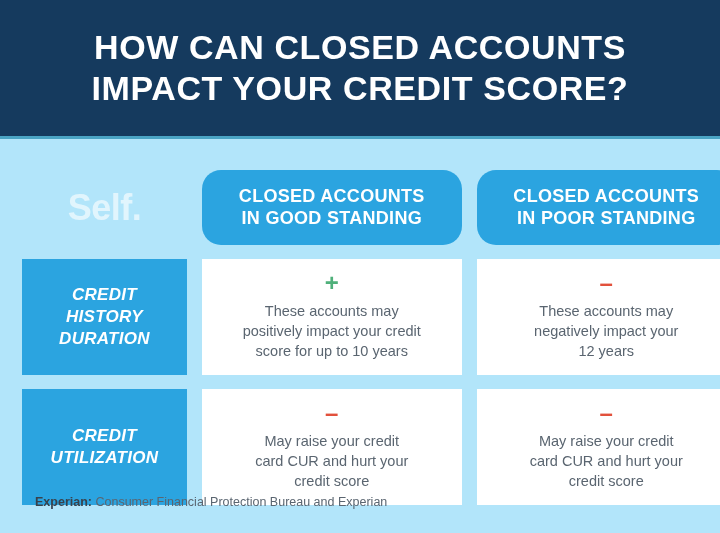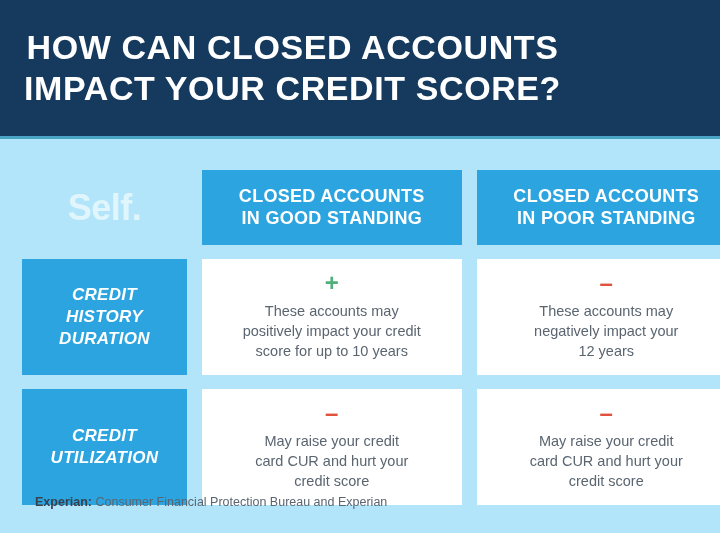--- a/index.html
+++ b/index.html
@@ -26,21 +26,21 @@
   .banner {
     position: absolute;
     left: 0;
     top: 0;
     width: 720px;
     height: 136px;
     background: #153a5e;
     box-sizing: border-box;
     display: flex;
     flex-direction: column;
-    align-items: flex-start;
+    align-items: center;
     justify-content: center;
   }
   .banner-rule {
     position: absolute;
     left: 0;
     top: 136px;
     width: 720px;
     height: 3px;
     background: #4aa4c4;
   }
@@ -122,20 +122,21 @@
     align-items: center;
     justify-content: center;
     text-align: center;
     font-size: 18px;
     font-weight: bold;
     letter-spacing: 0.3px;
     line-height: 1.22;
     text-transform: uppercase;
     padding: 0 8px;
     box-sizing: border-box;
+    border-radius: 19px;
   }
   .head-block .line {
     display: block;
     white-space: nowrap;
   }
 
   
   .label-block {
     background: #2ba4e0;
     color: #ffffff;

